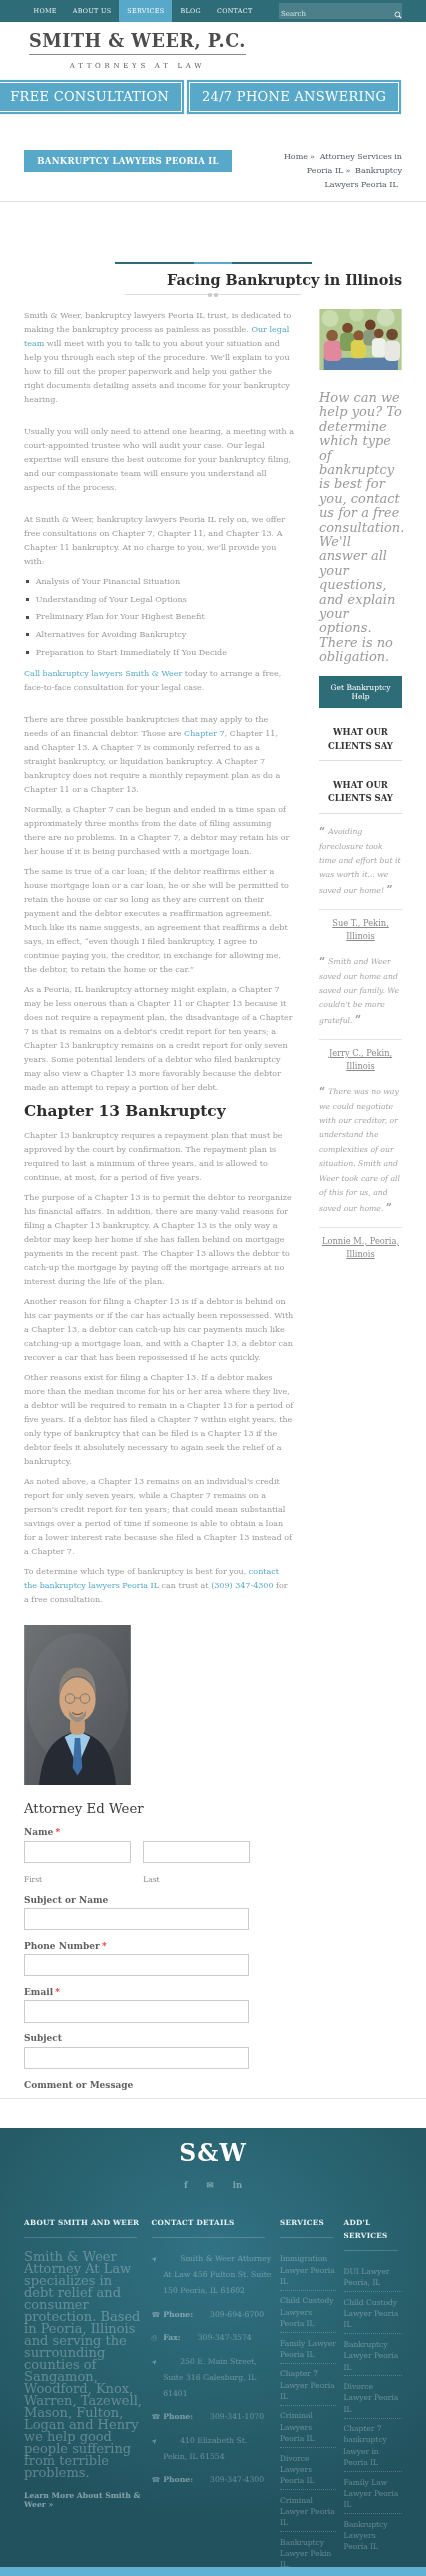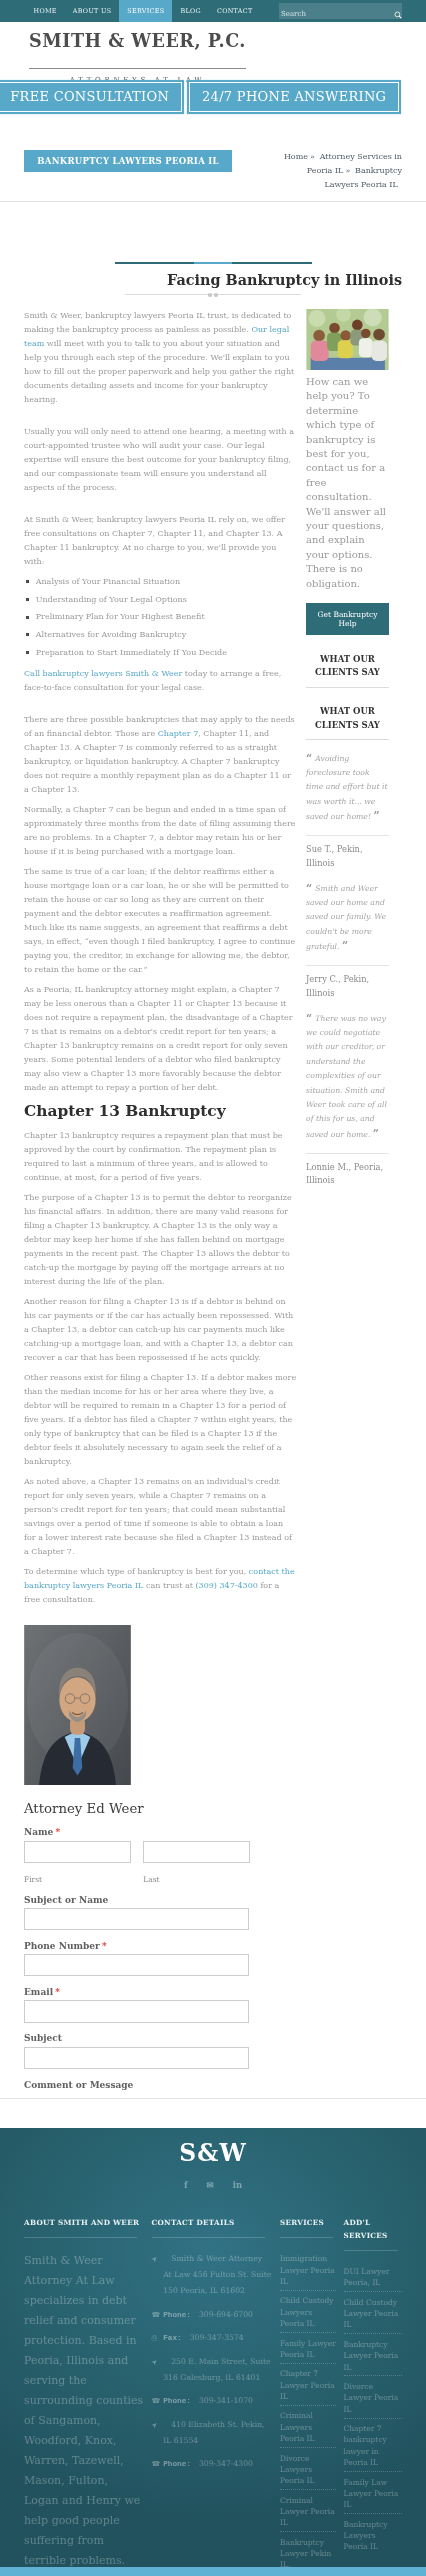--- a/index.html
+++ b/index.html
@@ -7,83 +7,83 @@
   
   .header{position:relative;height:202px;border-bottom:0.5px solid #e2e2e2;}
   .topbar{height:22.4px;background:#2e6c78;display:flex;align-items:center;padding:0 24px 0 25.6px;}
   .nav{display:flex;height:100%;}
   .nav-item{color:#e9f2f4;font-size:6.4px;letter-spacing:0.3px;display:flex;align-items:center;padding:0 8px;cursor:pointer;}
   .nav-item.active{background:#58a8c9;color:#fff;}
   .search{margin-left:auto;background:rgba(255,255,255,.14);width:123px;height:16px;display:flex;align-items:flex-end;padding:0 0;}
   .search input{flex:1;background:transparent;border:0;color:#fff;font:7px "DejaVu Serif",serif;outline:none;min-width:0;}
   .search input::placeholder{color:#d9e6ea;}
   .logo{position:absolute;left:29px;top:30px;}
-  .logo-title{font-size:17.6px;font-weight:bold;color:#4d4d4d;letter-spacing:0.5px;border-bottom:1.1px solid #8a8a8a;padding-bottom:17px;}
+  .logo-title{font-size:17.6px;font-weight:bold;color:#4d4d4d;letter-spacing:0.5px;border-bottom:1.1px solid #8a8a8a;padding-bottom:3px;}
   .logo-sub{font-size:7px;letter-spacing:3.7px;color:#5c5c5c;margin-top:7px;text-align:center;}
   .hdr-buttons{position:absolute;right:27px;top:82px;display:flex;}
   .hbtn{background:#58a8c9;color:#fff;font-family:"DejaVu Serif",serif;font-size:13px;letter-spacing:0.3px;padding:6.4px 11.7px;border:0.5px solid #fff;box-shadow:0 0 0 2.1px #58a8c9;margin-left:7.5px;cursor:pointer;white-space:nowrap;}
   .title-strip{position:absolute;left:24px;right:24px;top:150px;display:flex;justify-content:space-between;align-items:flex-start;}
   .page-title{background:#58a8c9;color:#fff;font-size:8.5px;font-weight:bold;padding:5.9px 13.3px;letter-spacing:0.3px;}
   .breadcrumb{width:127px;text-align:right;font-size:8px;color:#53606a;line-height:14px;}
   .bc-sep{margin:0 2.1px;}
   
   .main{height:1897px;border-bottom:0.5px solid #e3e3e3;padding:60px 24px 0;overflow:hidden;}
   .sep-line{width:197px;height:1.6px;background:#2e6c78;margin:0 auto;position:relative;}
   .sep-accent{position:absolute;left:50%;transform:translateX(-50%);width:38px;height:1.6px;background:#58a8c9;}
   h1.page-heading{font-size:14.4px;color:#2f2f2f;text-align:right;margin:7.5px 0 6.4px;font-weight:bold;}
   .dots-divider{position:relative;height:0.5px;background:#ddd;width:176px;margin:0 auto 14px;}
   .dot{position:absolute;top:-1.6px;width:3.7px;height:3.7px;border-radius:50%;background:#c9c9c9;}
   .dot.d1{left:calc(50% - 4.8px);} .dot.d2{left:calc(50% + 1.1px);}
-  .columns{display:flex;gap:9px;}
+  .columns{display:flex;gap:25px;}
   .col-main{width:273px;}
   .col-side{width:83px;flex:none;}
   .col-main p{font-size:8px;color:#9a9a9a;line-height:14px;margin:0 0 5.9px;}
   .col-main p.spaced{margin-bottom:18px;}
   .a{color:#58a8c9;cursor:pointer;}
   ul.checklist{list-style:none;margin:3.2px 0 7.5px;padding:0;}
   .checklist li{font-size:8px;color:#9a9a9a;line-height:14px;margin-bottom:3.7px;padding-left:11.7px;position:relative;}
   .checklist li::before{content:"";position:absolute;left:1.6px;top:5.3px;width:3.2px;height:3.2px;background:#4a4a4a;}
   h2.sec{font-size:15.4px;line-height:20px;color:#2f2f2f;margin:3.2px 0 8.5px;font-weight:bold;}
   .attorney-photo{width:107px;height:160px;margin-top:9.6px;overflow:hidden;}
   .attorney-name{font-size:13.3px;color:#3c3c3c;margin:16px 0 11.7px;font-weight:normal;}
   .fgroup{margin-bottom:10.7px;}
   .flabel{font-size:9px;color:#5f5f5f;font-weight:bold;margin-bottom:3.2px;}
   .req{color:#e03c3c;margin-left:2.1px;}
   .finput{width:225px;height:22.4px;border:0.5px solid #ccc;background:#fff;font:7.5px "DejaVu Serif",serif;color:#555;padding:0 5.3px;}
   .name-row{display:flex;gap:12.3px;}
   .name-col .finput{width:107px;}
   .sublabel{font-size:7.5px;color:#8a8a8a;margin-top:12px;}
   
   .family-photo{width:83px;height:61px;overflow:hidden;}
-  .side-help{font-size:10px;color:#9a9a9a;line-height:14.4px;margin-top:5px;}
+  .side-help{font-size:13px;color:#9a9a9a;line-height:14.4px;margin-top:21px;font-style:italic;}
   .side-btn{display:block;width:100%;background:#2e6c78;color:#fff;text-align:center;font-family:"DejaVu Serif",serif;font-size:7.5px;padding:7px 2.1px;margin-top:11.7px;border:0;cursor:pointer;}
   .side-h{font-size:8.5px;font-weight:bold;color:#333;text-align:center;line-height:13.3px;margin-top:18px;}
   .side-div{height:0.5px;background:#ddd;margin-top:7.5px;}
   .testimonial{margin-top:11.7px;}
   .t-quote{font-size:7.7px;color:#a5a5a5;font-style:italic;line-height:14.4px;}
   .q-open,.q-close{font-size:10.7px;font-style:normal;color:#9a9a9a;font-weight:bold;}
   .q-open{float:left;margin-right:3.2px;}
   .t-div{height:0.5px;background:#e5e5e5;margin:10.7px 0 7.5px;}
-  .t-author{font-size:8.3px;color:#8a8a8a;text-align:left;line-height:13.3px;}
+  .t-author{font-size:8.3px;color:#8a8a8a;text-align:center;line-height:13.3px;text-decoration:underline;}
   
   .pre-footer-gap{height:29px;background:#fff;}
   .footer{height:439px;background:radial-gradient(ellipse 330px 277px at 50% 28%, #317285 0%, #28616d 55%, #21525e 100%);display:flex;flex-direction:column;padding:11.7px 24px 0;}
   .f-logo{font-size:23.4px;color:#fff;font-weight:bold;text-align:center;letter-spacing:1.1px;line-height:27px;}
   .f-div{width:196px;height:0.5px;background:rgba(255,255,255,.16);margin:8px auto 0;}
   .f-social{display:flex;justify-content:center;gap:19px;margin-top:5.3px;height:15px;align-items:center;}
   .f-sicon{color:rgba(255,255,255,.38);font-size:8.5px;font-weight:bold;cursor:pointer;}
   .f-cols{display:grid;grid-template-columns:120px 121px 56px 58px;column-gap:7.5px;margin-top:19px;}
   .f-h{font-size:7.2px;color:#e9f2f4;letter-spacing:0.3px;font-weight:bold;line-height:12.8px;}
   .f-hdiv{height:0.5px;background:rgba(255,255,255,.18);margin:7px 0 14px;width:94%;}
-  .f-text{font-size:11px;line-height:20px;color:rgba(255,255,255,.28);}
+  .f-text{font-size:13px;line-height:12px;color:rgba(255,255,255,.28);}
   .f-link{display:inline-block;margin-top:11.7px;color:rgba(255,255,255,.45);font-weight:bold;font-size:7.7px;cursor:pointer;}
   .centry{display:flex;font-size:7.7px;line-height:16px;color:rgba(255,255,255,.3);margin-bottom:7.5px;}
   .cicon{width:11.7px;flex:none;color:rgba(255,255,255,.32);font-size:7px;}
   .icon-location{transform:rotate(-45deg);transform-origin:3.2px 8.5px;}
-  .centry b{color:rgba(255,255,255,.4);margin-right:8px;white-space:nowrap;font-family:Liberation Mono, monospace;}
+  .centry b{color:rgba(255,255,255,.4);margin-right:17px;white-space:nowrap;}
   .f-list{list-style:none;margin:0;padding:0;font-size:7.5px;line-height:11.2px;color:rgba(255,255,255,.3);}
   .f-list li{padding-bottom:2.7px;margin-bottom:2.7px;border-bottom:0.5px dotted rgba(255,255,255,.22);cursor:pointer;}
   .f-list li{padding-top:2.1px;}
   .f-list li:last-child{border-bottom:0;}
   .f-copy{margin-top:auto;text-align:center;font-size:7.5px;color:rgba(255,255,255,.22);padding-bottom:12.8px;}
   .bottom-bar{height:8.5px;background:#5fb2d3;}
 </style>
 </head>
 <body>
 

